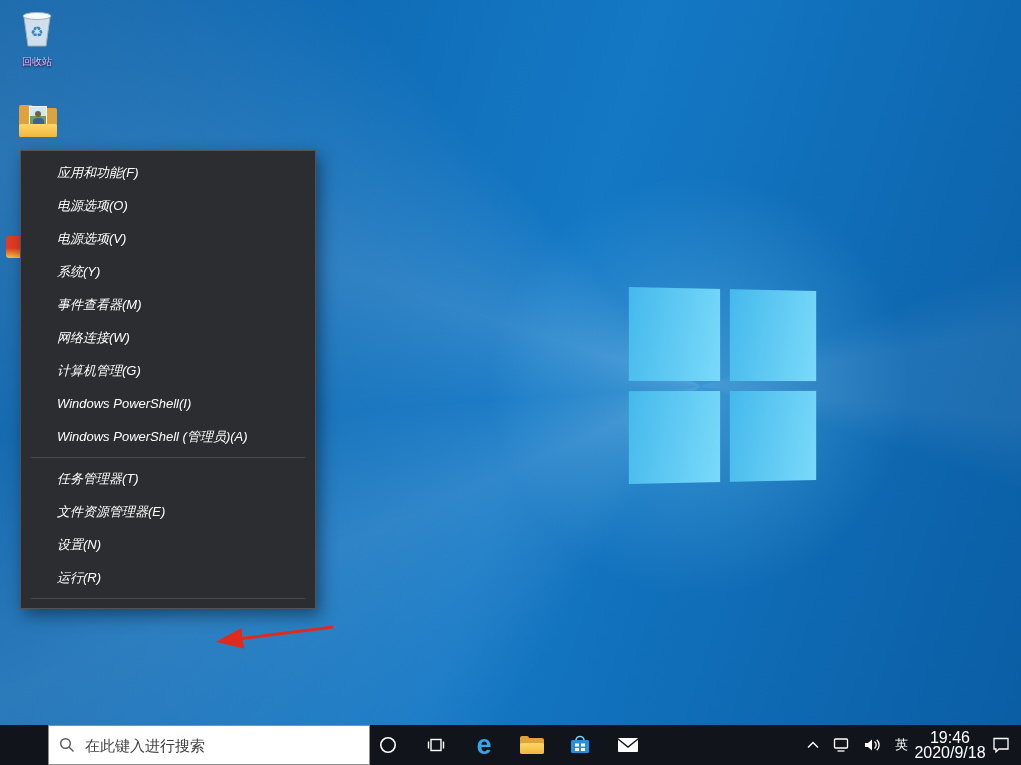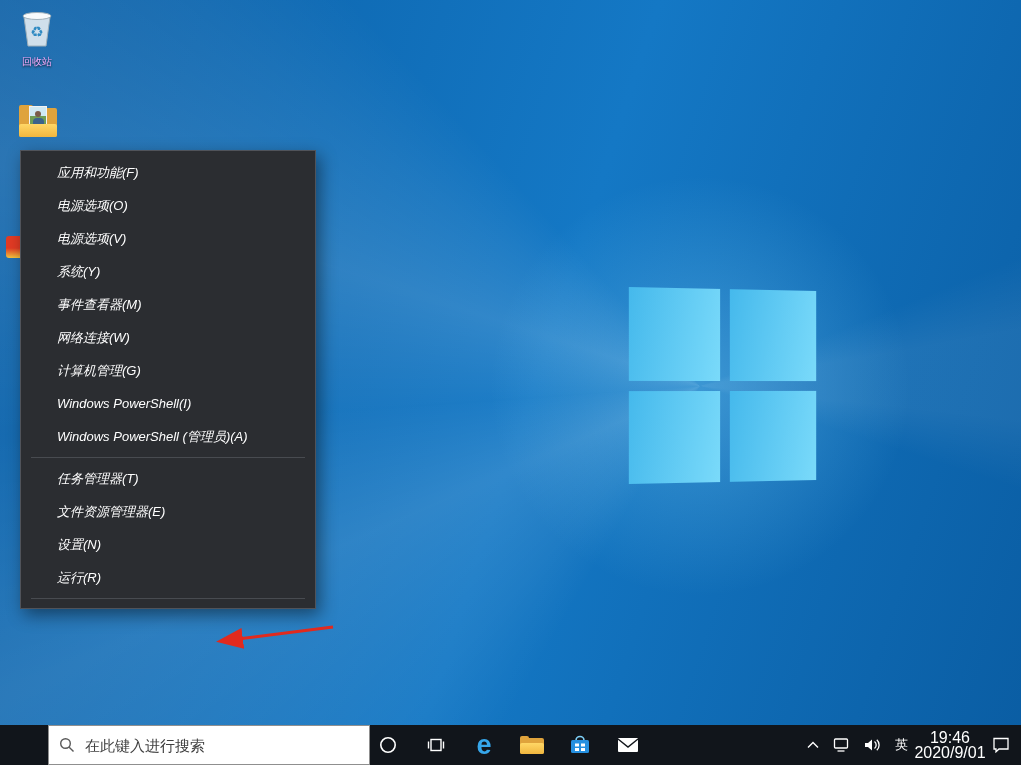--- a/index.html
+++ b/index.html
@@ -185,21 +185,21 @@
       <div class="tray-item">
         <svg width="17" height="14" viewBox="0 0 17 14">
           <path d="M1,5 h3 l4,-3.5 v11 L4,9 H1 Z" fill="#fff"></path>
           <path d="M10.5,3.5 a4.5,4.5 0 0 1 0,7" fill="none" stroke="#fff" stroke-width="1.3"></path>
           <path d="M12.8,1.8 a7,7 0 0 1 0,10.4" fill="none" stroke="#fff" stroke-width="1.3"></path>
         </svg>
       </div>
       <div class="tray-item ime">英</div>
       <div class="tray-item clock">
         <span>19:46</span>
-        <span>2020/9/01</span>
+        <span>2020/9/18</span>
       </div>
       <div class="tray-item">
         <svg width="18" height="16" viewBox="0 0 18 16">
           <path d="M2,1.5 h14 v10.5 h-9 l-3,2.8 v-2.8 h-2 z" fill="none" stroke="#fff" stroke-width="1.3"></path>
         </svg>
       </div>
     </div>
   </div>
 
   <div class="winx-menu">

